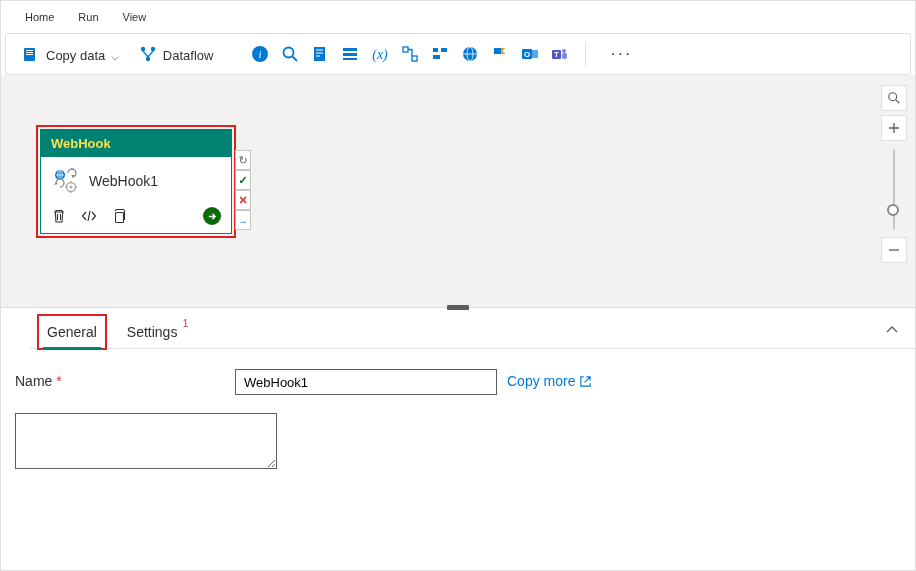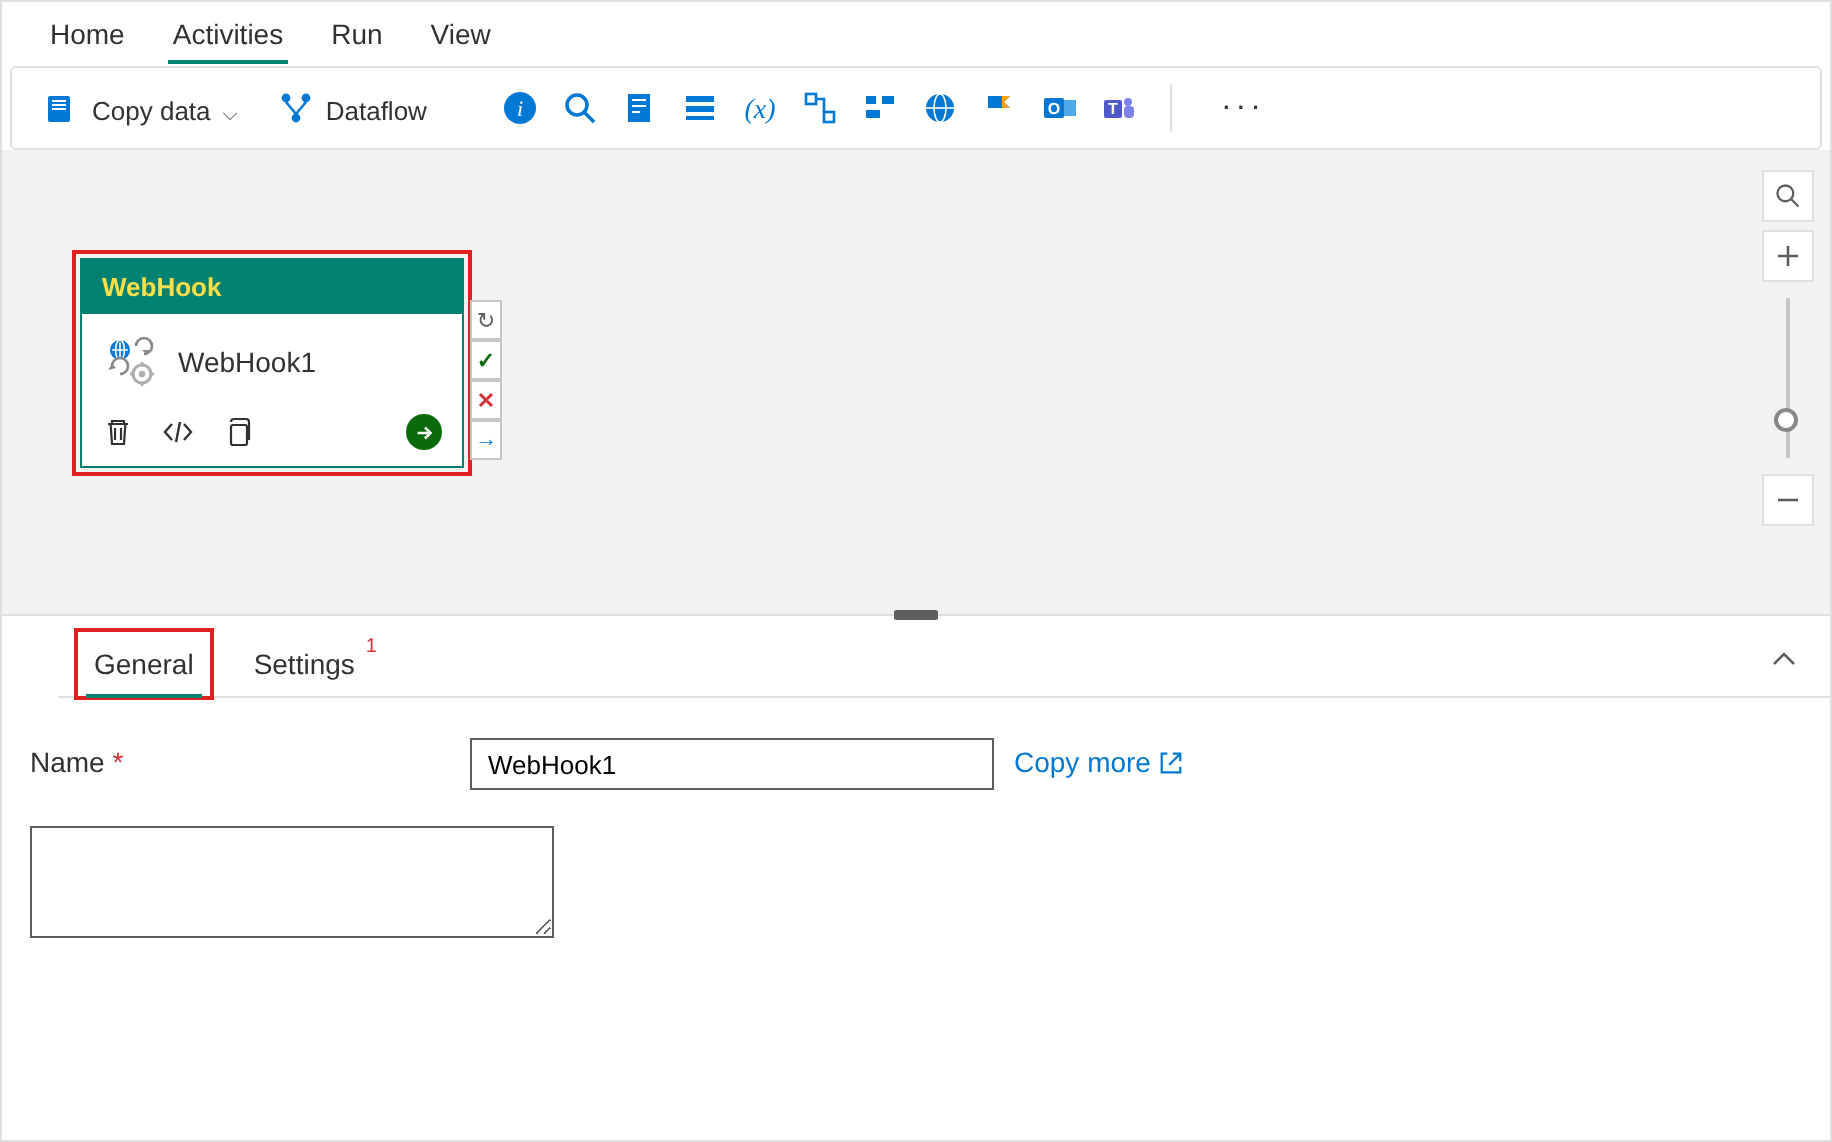--- a/index.html
+++ b/index.html
@@ -21,21 +21,21 @@
     display: flex;
     align-items: center;
     padding: 0 12px;
     gap: 0;
     background: #fff;
   }
   .menu-item {
     padding: 6px 12px;
     cursor: pointer;
     position: relative;
-    font-size: 14px;
+    font-size: 11px;
   }
   .menu-item.active {
     font-weight: 400;
   }
   .menu-item.active::after {
     content: '';
     position: absolute;
     bottom: -1px;
     left: 10px;
     right: 10px;
@@ -330,21 +330,20 @@
     font-size: 14px;
     cursor: pointer;
     padding-top: 4px;
   }
 </style>
 </head>
 <body>
 
 <div class="menu-bar">
   <div class="menu-item">Home</div>
-  <div class="menu-item active">Activities</div>
   <div class="menu-item">Run</div>
   <div class="menu-item">View</div>
 </div>
 
 <div class="toolbar">
   <div class="toolbar-item">
     <span class="toolbar-icon">
       <svg viewBox="0 0 18 18">
           <rect x="2" y="3" width="11" height="13" rx="1" fill="#0078d4"></rect>
           <rect x="4" y="5" width="7" height="1" fill="#fff"></rect>

